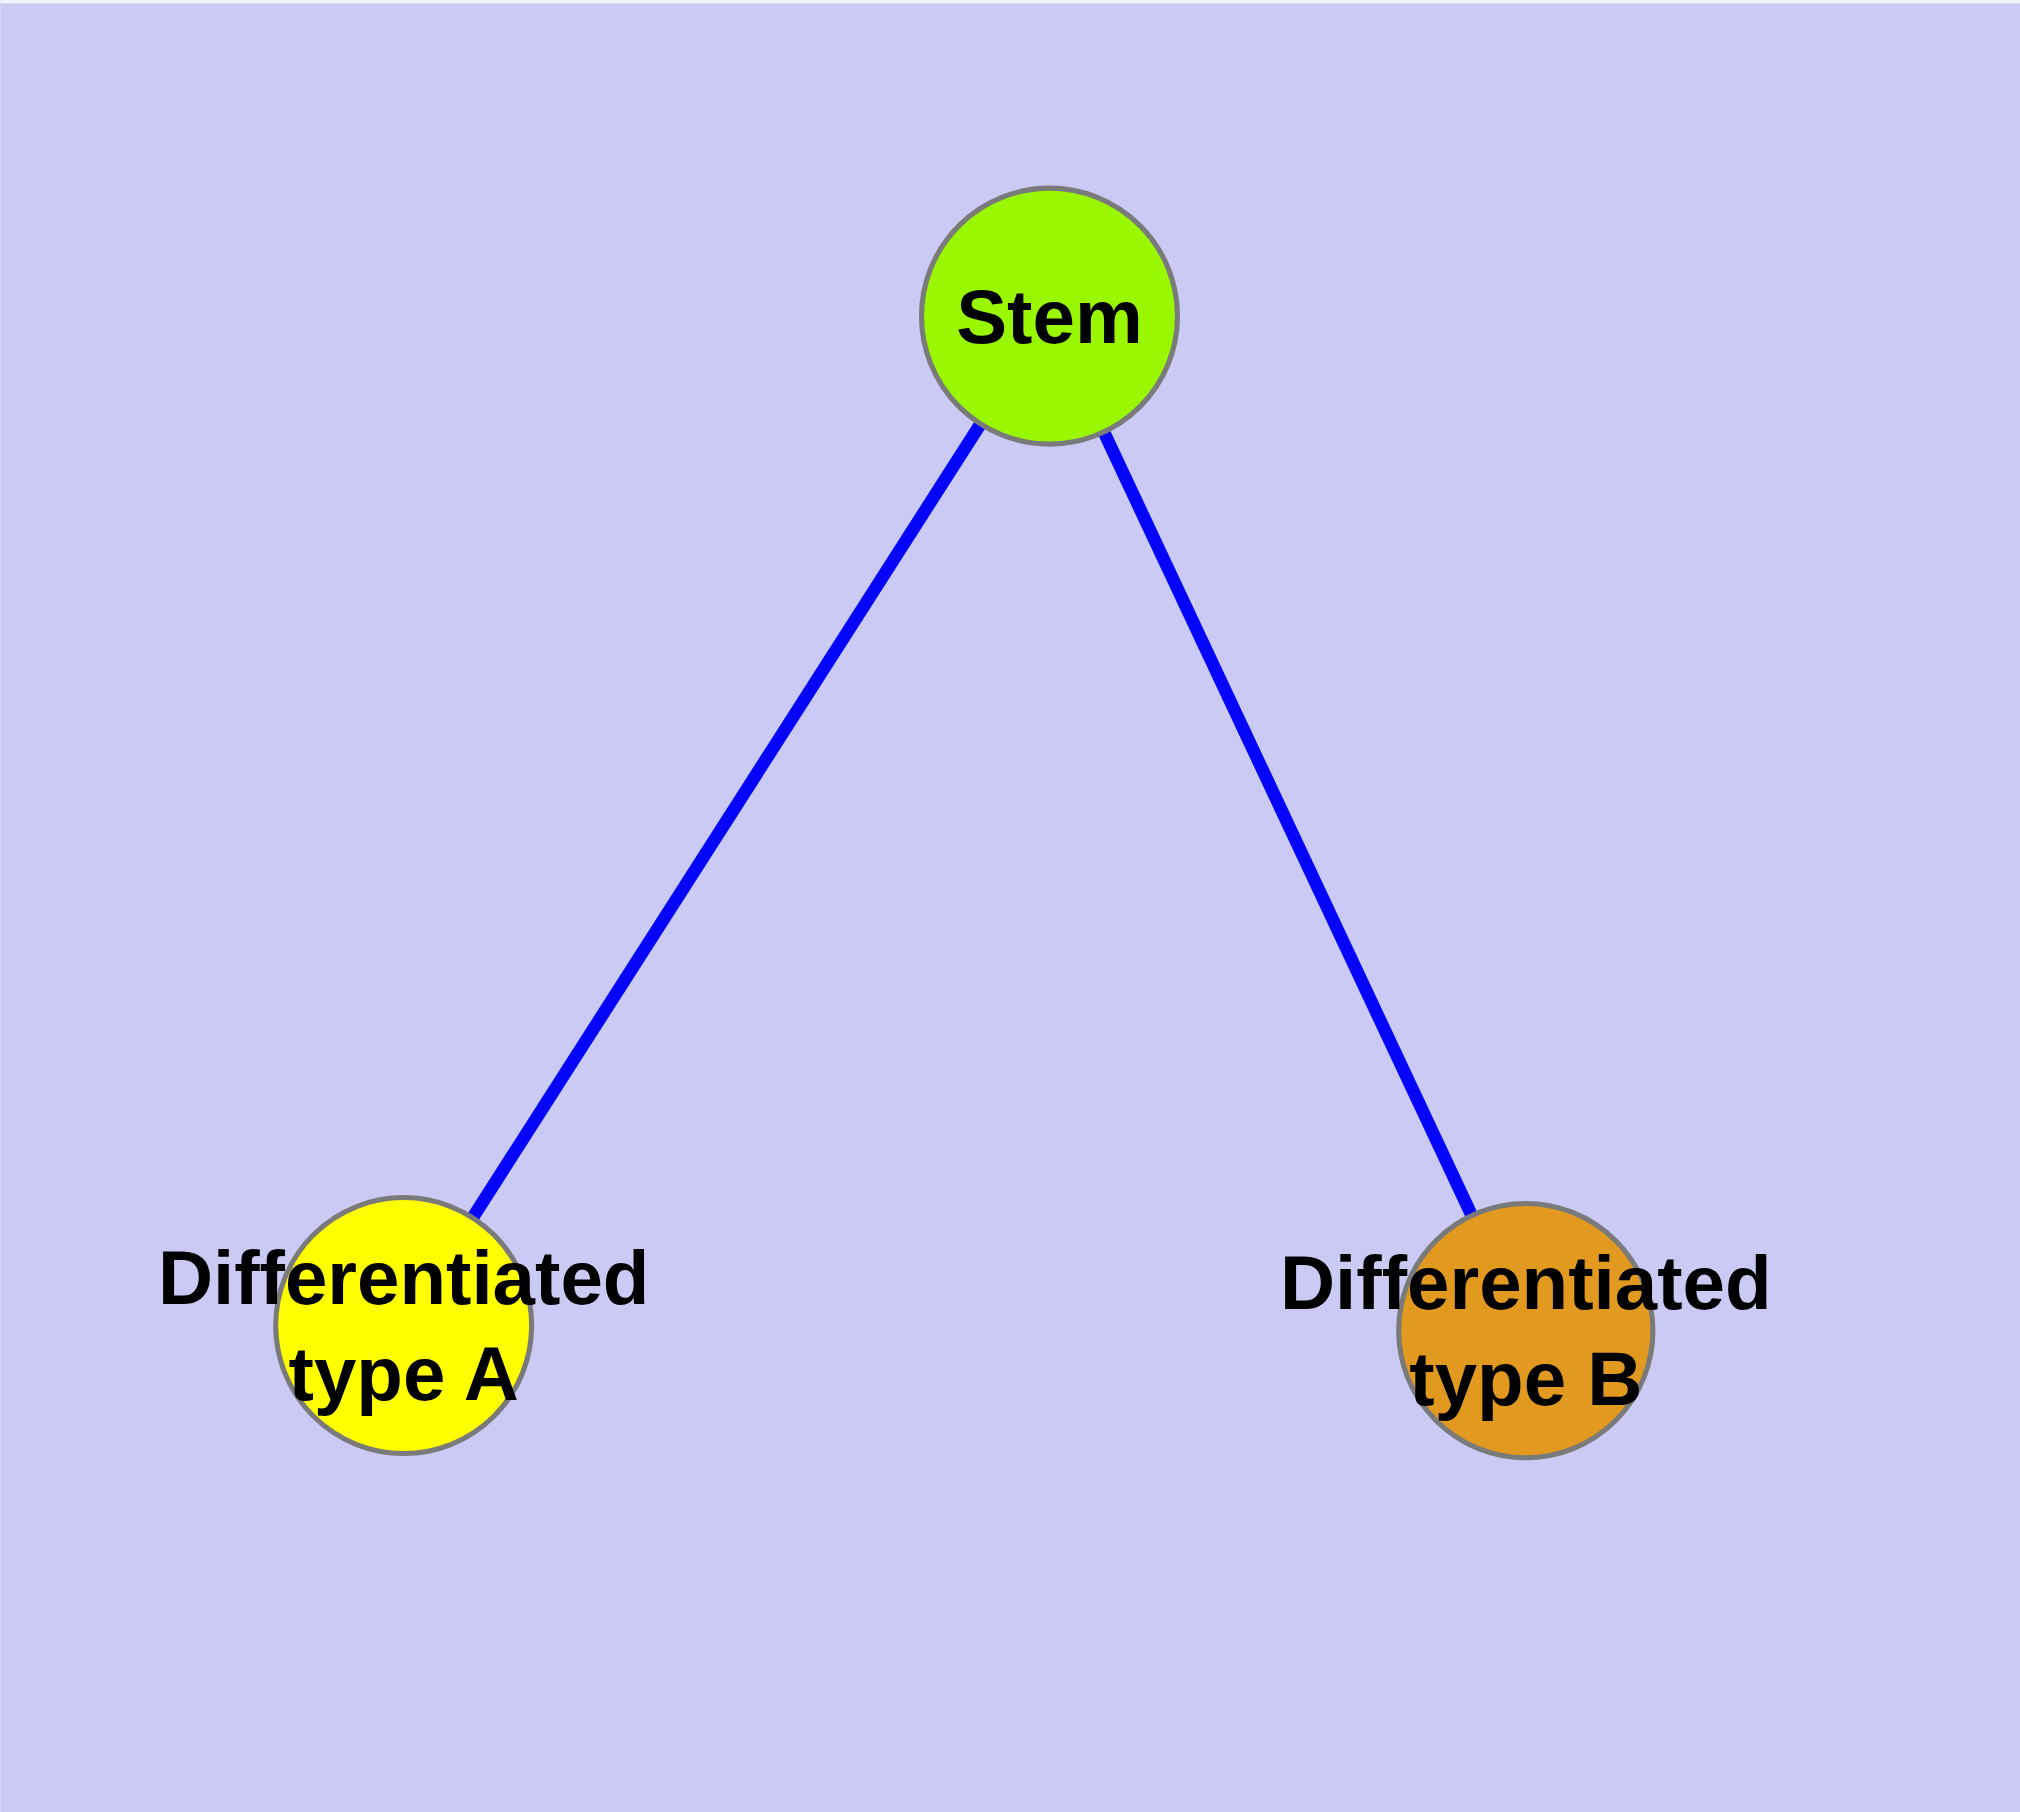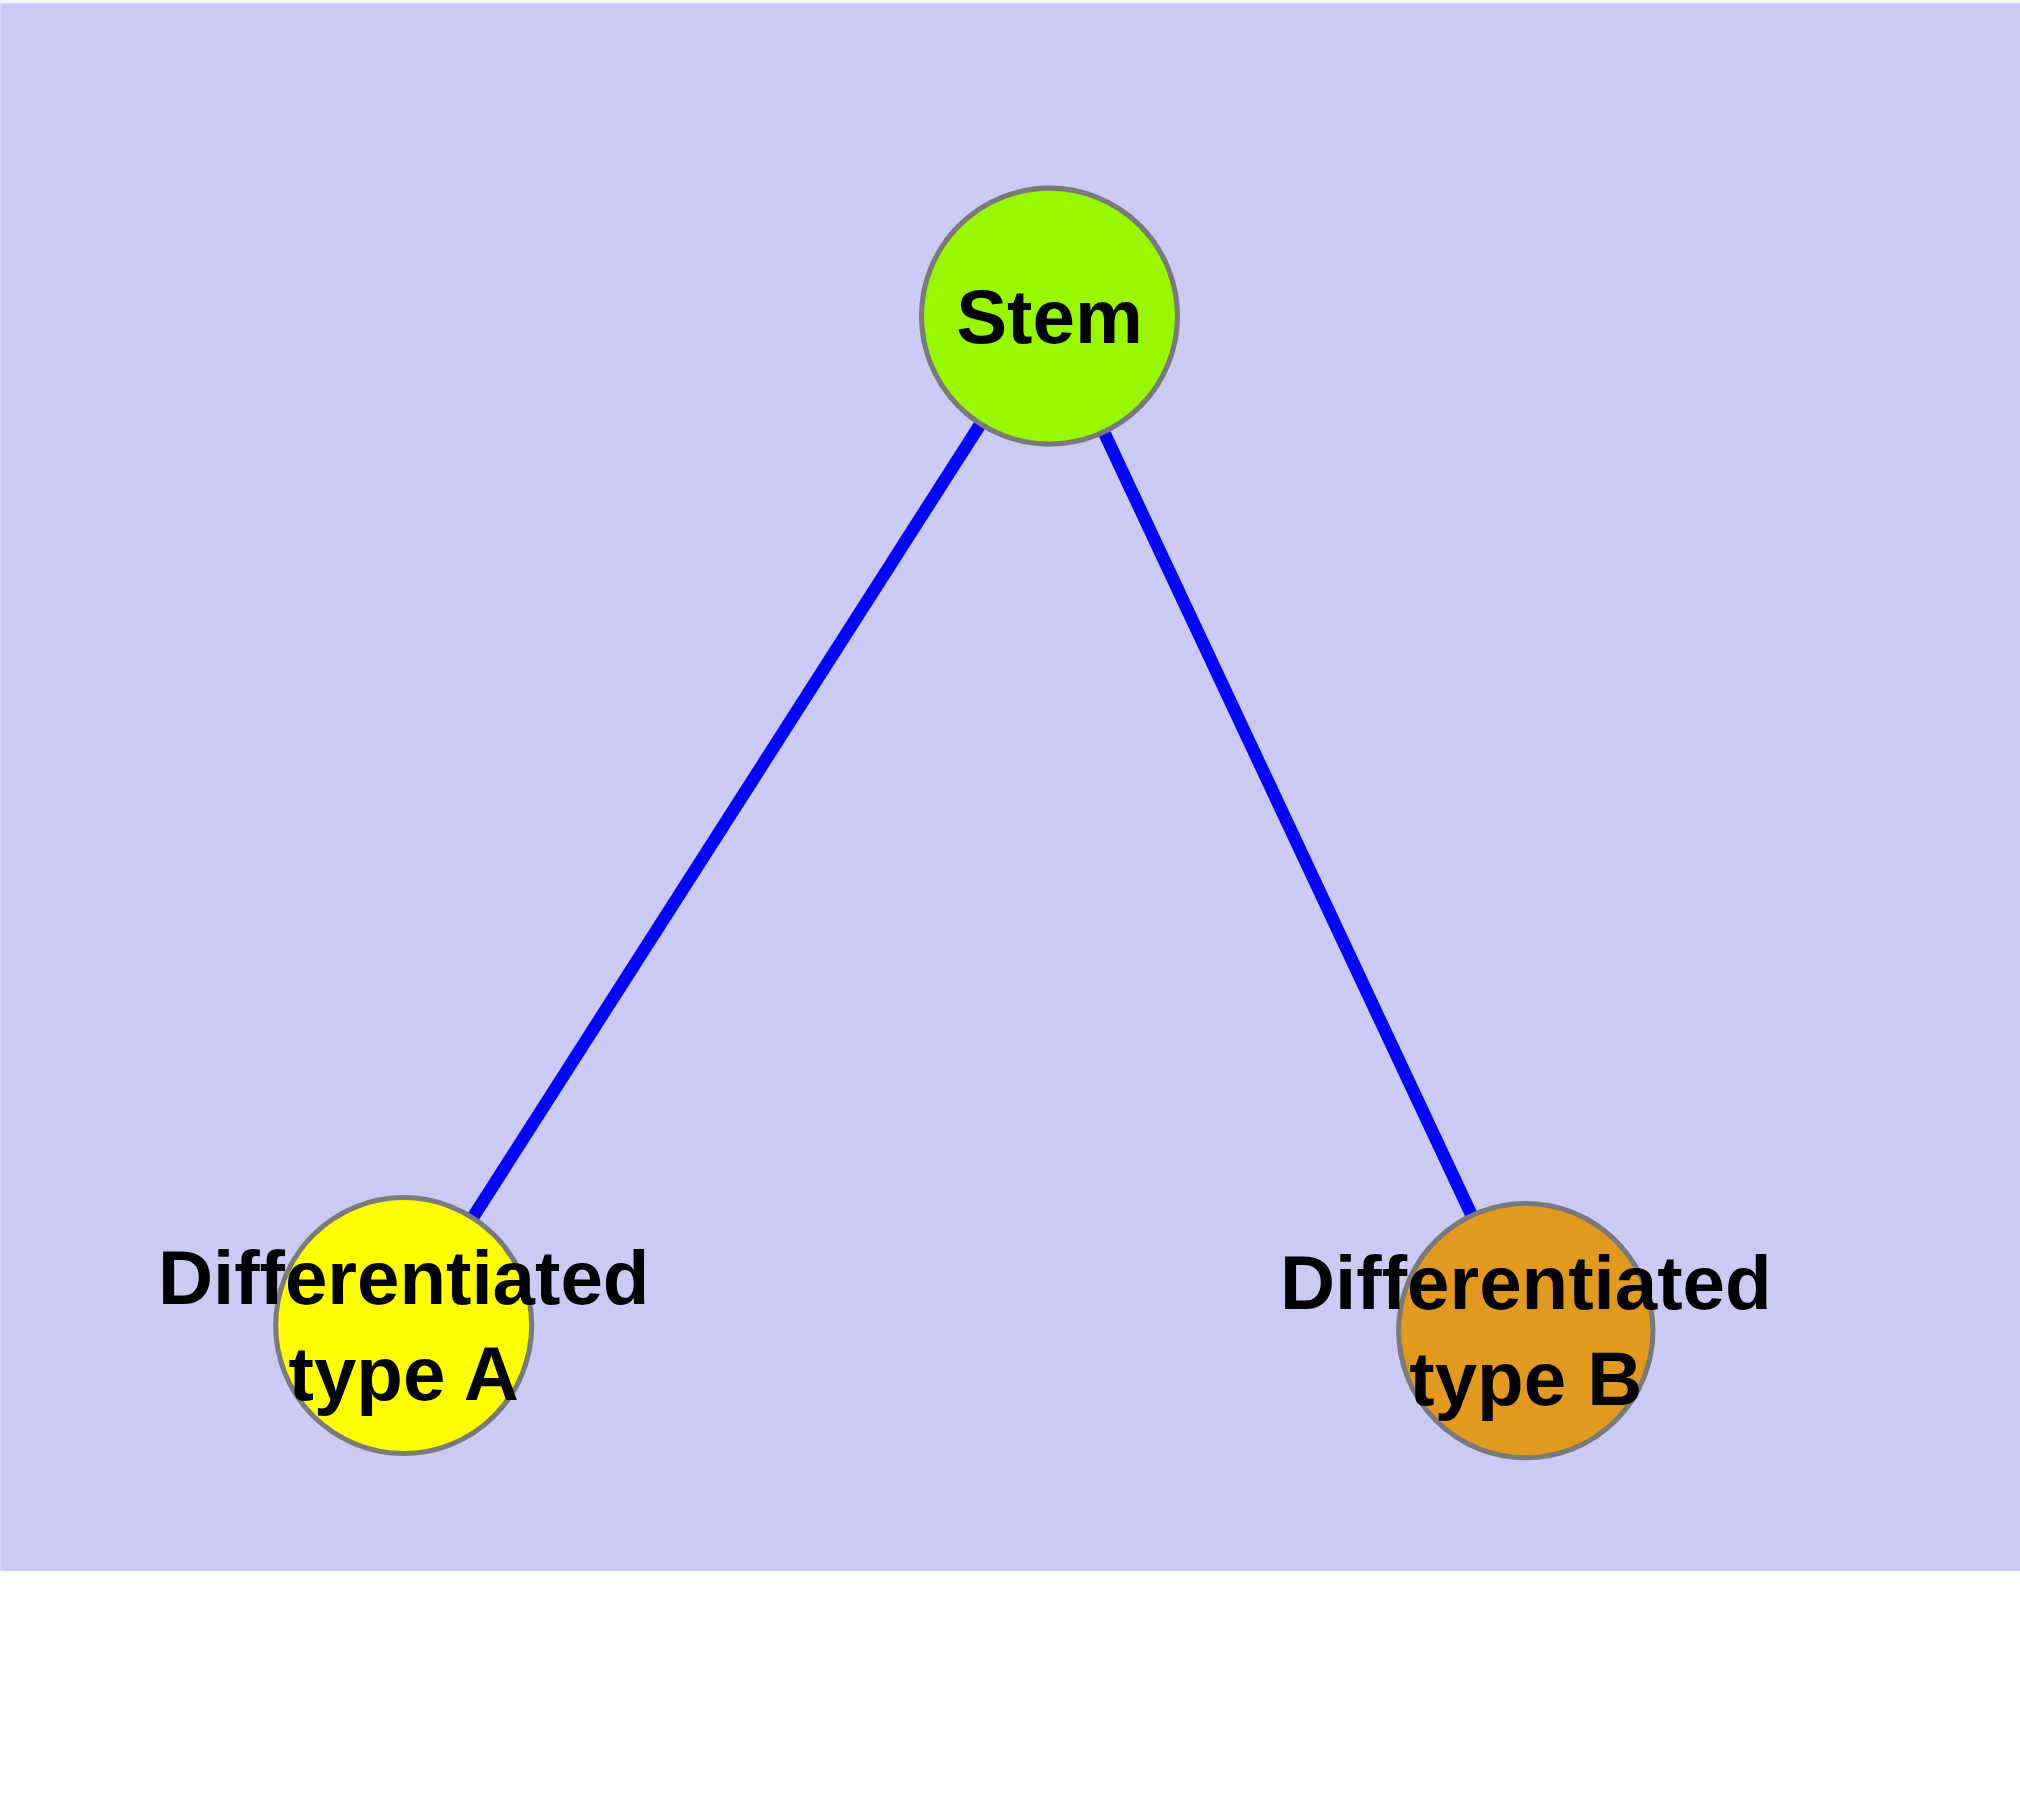--- a/index.html
+++ b/index.html
@@ -3,21 +3,21 @@
 <meta charset="utf-8">
 <style>
   html, body {
     margin: 0;
     padding: 0;
     background: #ffffff;
   }
   .canvas-wrap {
     position: relative;
     width: 2021px;
-    height: 1571px;
+    height: 1812px;
     overflow: hidden;
   }
   svg {
     display: block;
   }
   .node-label {
     font-family: "Liberation Sans", "DejaVu Sans", sans-serif;
     font-weight: bold;
     font-size: 90px;
     fill: #000000;

